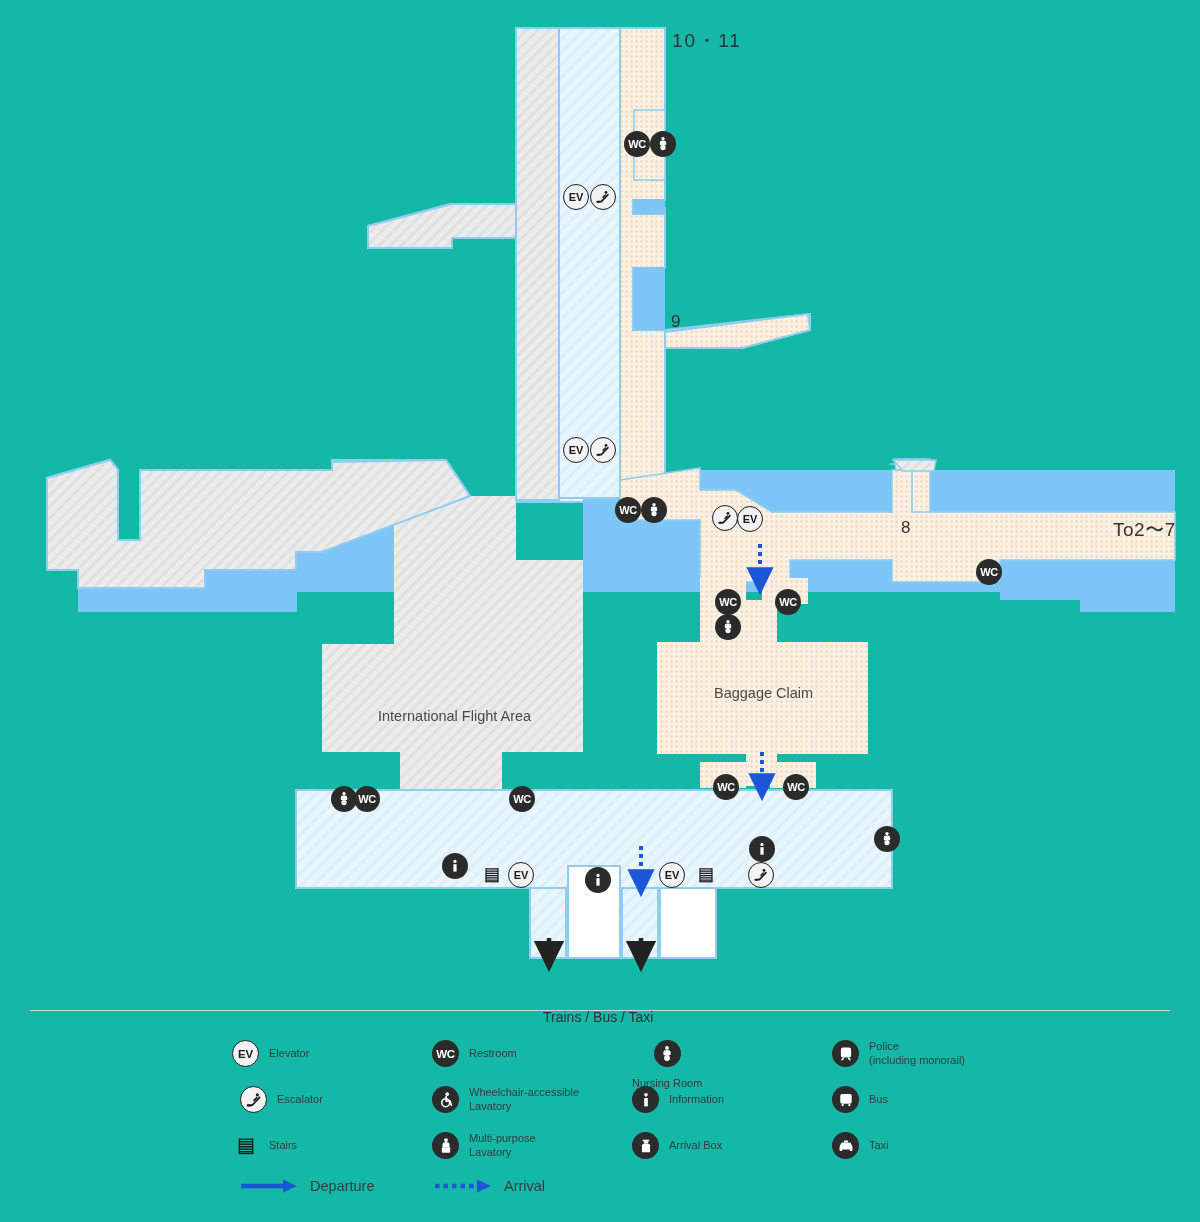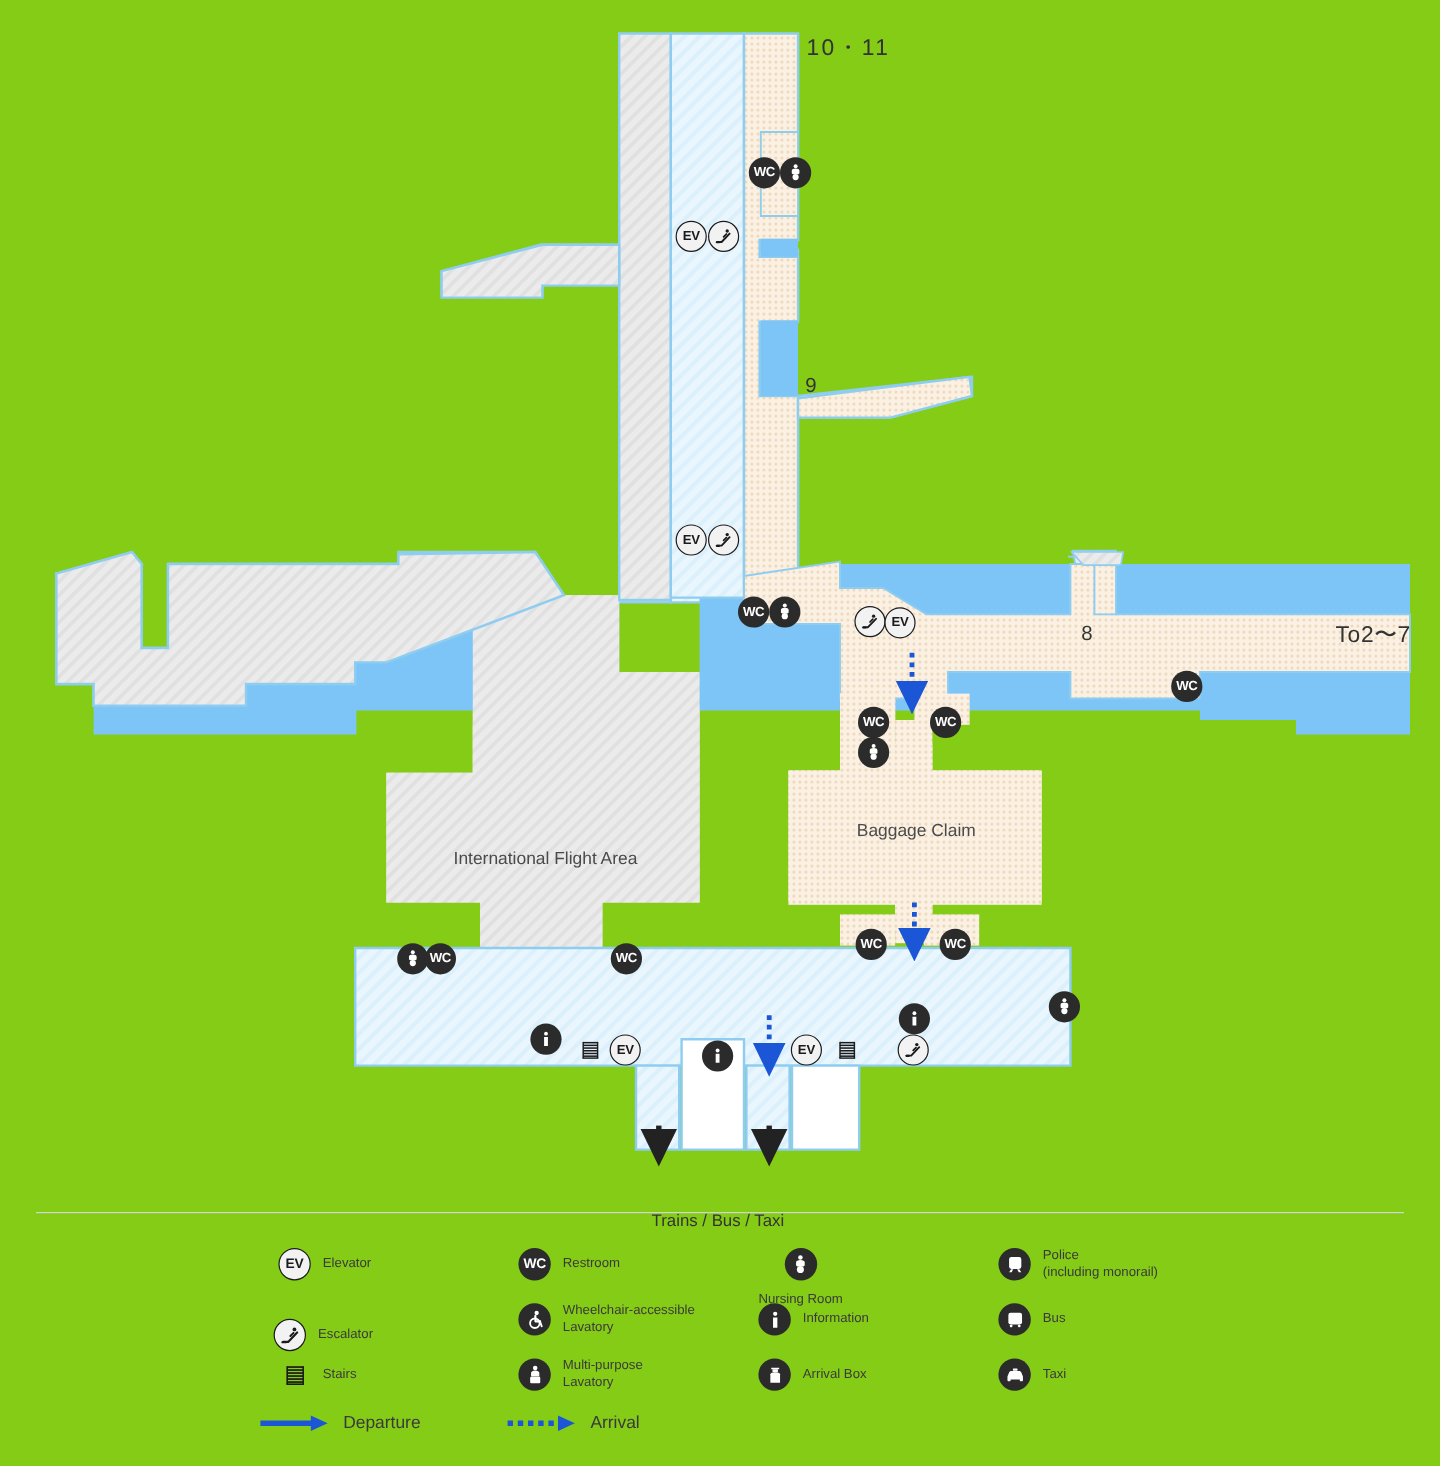--- a/index.html
+++ b/index.html
@@ -6,21 +6,21 @@
   * { box-sizing: border-box; }
   html, body {
     margin: 0; padding: 0;
     background: #ffffff;
     font-family: "Liberation Sans", sans-serif;
   }
   #page {
     position: relative;
     width: 1200px;
     height: 1222px;
-    background: #84cc16;
+    background: #14b8a6;
     overflow: hidden;
   }
 
   
   #map-canvas {
     position: absolute;
     left: 0; top: 0;
     width: 1200px;
     height: 1000px;
   }
@@ -431,21 +431,21 @@
 
   <div id="legend">
     <div id="legend-rule"></div>
     <div id="legend-items">
         <div class="legend-item" style="left: 232px; top: 40px;">
           <div class="legend-icon light">
             <span class="ev-txt">EV</span>
           </div>
           <div class="legend-label">Elevator</div>
         </div>
-        <div class="legend-item" style="left: 228px; top: 86px; margin-top: 13px;">
+        <div class="legend-item" style="left: 240px; top: 86px;">
           <div class="legend-icon light">
             <svg width="18" height="18" viewBox="0 0 24 24" fill="none">
               <circle cx="16.5" cy="5.2" r="2.1" fill="currentColor"></circle>
               <path d="M4 19 L9.5 19 L19.5 8.5" stroke="currentColor" stroke-width="2.4" stroke-linecap="round" stroke-linejoin="round" fill="none"></path>
               <path d="M12 12.5 L15.5 9" stroke="currentColor" stroke-width="2.2" stroke-linecap="round"></path>
               <path d="M3.4 19.3 L6.6 19.3" stroke="currentColor" stroke-width="2.6" stroke-linecap="round"></path>
             </svg>
           </div>
           <div class="legend-label">Escalator</div>
         </div>
@@ -566,28 +566,28 @@
               <path d="M6.2 12.4l1.2-3h9.2l1.2 3z" fill="#fff"></path>
               <circle cx="6.8" cy="15.0" r="1.05" fill="#fff"></circle>
               <circle cx="17.2" cy="15.0" r="1.05" fill="#fff"></circle>
               <rect x="9.4" y="4.6" width="5.2" height="2.4" rx="0.7"></rect>
             </svg>
           </div>
           <div class="legend-label">Taxi</div>
         </div>
       </div>
     <div id="legend-arrows">
-        <div class="arrow-row" style="left: 216px; top: 178px;">
+        <div class="arrow-row" style="left: 240px; top: 178px;">
           <svg width="58" height="16">
             <line x1="1" y1="8" x2="44" y2="8" stroke="#1a56d6" stroke-width="4.5"></line>
             <path d="M43,1.5 L57,8 L43,14.5 Z" fill="#1a56d6"></path>
           </svg>
           <span class="arrow-label">Departure</span>
         </div>
-        <div class="arrow-row" style="left: 422px; top: 178px; align-items: flex-end;">
+        <div class="arrow-row" style="left: 434px; top: 178px; align-items: flex-end;">
           <svg width="58" height="16">
             <line x1="1" y1="8" x2="44" y2="8" stroke="#1a56d6" stroke-width="4.5" stroke-dasharray="4.5 4"></line>
             <path d="M43,1.5 L57,8 L43,14.5 Z" fill="#1a56d6"></path>
           </svg>
           <span class="arrow-label">Arrival</span>
         </div>
       </div>
   </div>
 
 </div>

